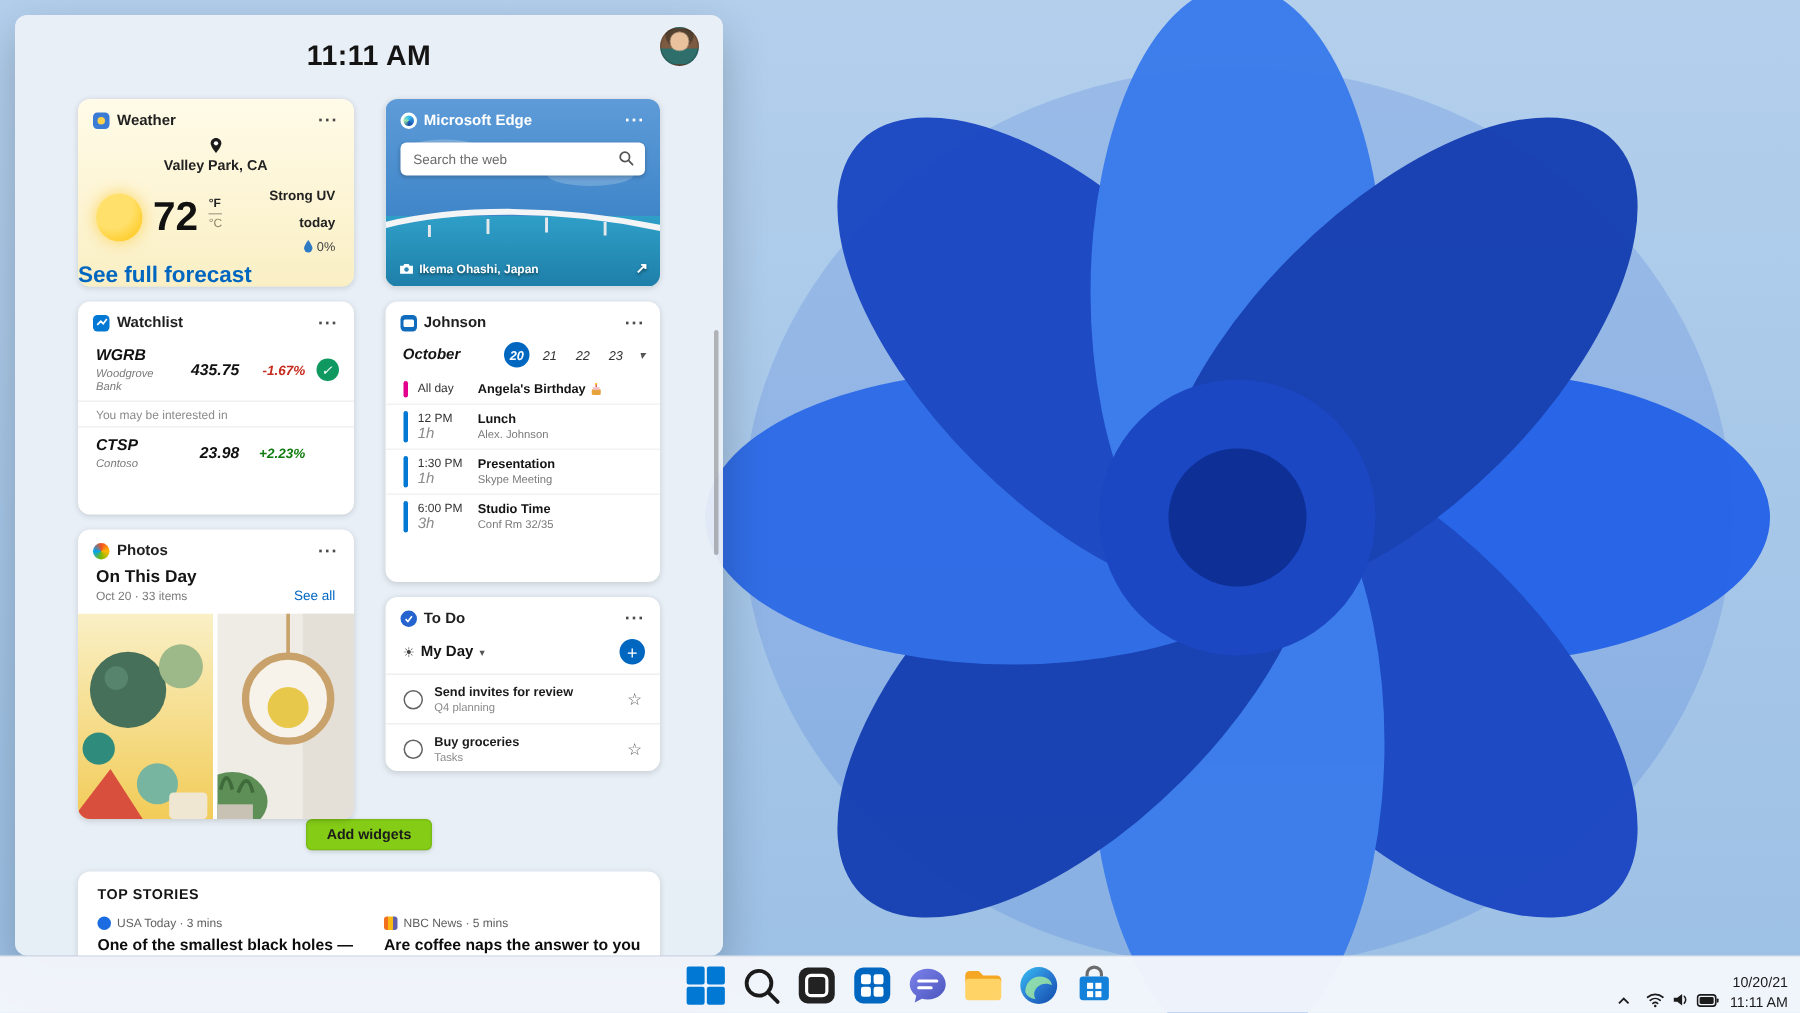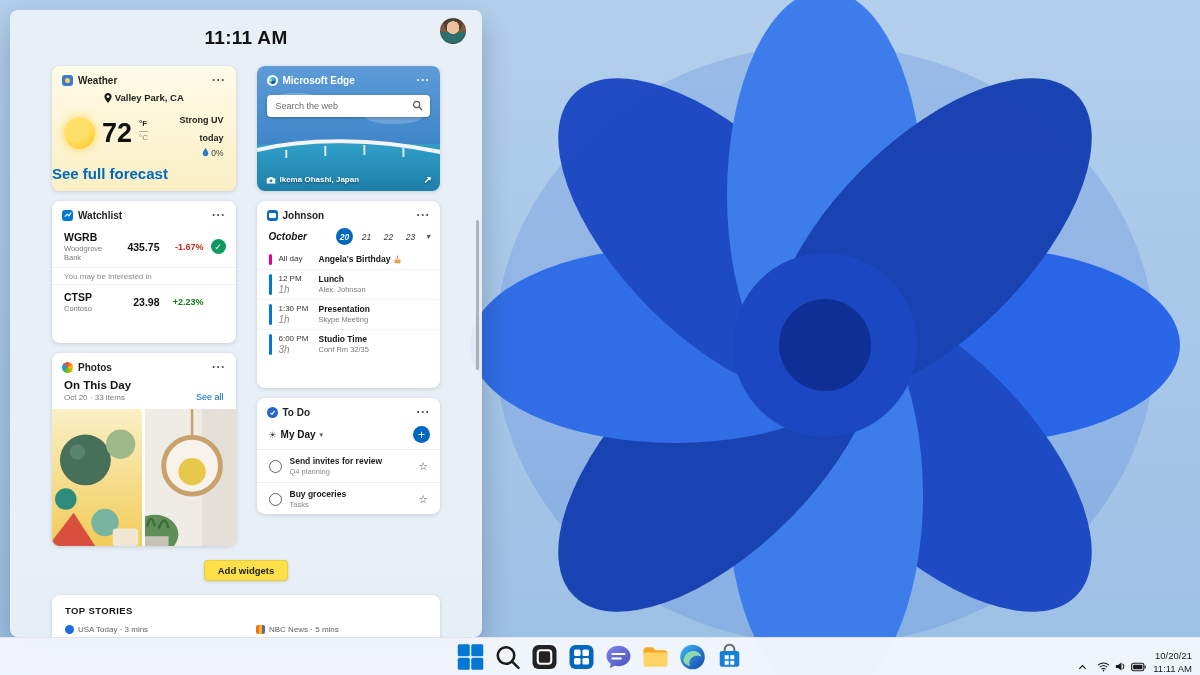--- a/index.html
+++ b/index.html
@@ -31,21 +31,21 @@
   .w-head { display:flex; align-items:center; gap:5px; padding:8px 10px 4px; }
   .w-title { font-size:10px; font-weight:700; color:#1f1f1f; }
   .dots { margin-left:auto; border:none; background:none; font-size:12px; font-weight:700; color:#4a4a4a; cursor:pointer; line-height:1; letter-spacing:.5px; }
   .dots.light { color:#fff; }
   .wicon { width:11px; height:11px; border-radius:3px; display:inline-flex; align-items:center; justify-content:center; flex:0 0 auto; }
 
   
   .weather { height:125px; background:linear-gradient(180deg,#FFFBE8 0%, #FAEFC4 100%); display:flex; flex-direction:column; }
   .weather-logo { background:#3a7bd5; position:relative; }
   .weather-logo::after { content:""; width:5px; height:5px; border-radius:50%; background:#ffd24c; }
-  .weather-loc { display:flex; align-items:center; justify-content:center; gap:3px; font-size:9.5px; font-weight:700; color:#222; margin-top:2px; cursor:pointer; }
+  .weather-loc { display:flex; align-items:center; justify-content:center; gap:3px; font-size:9.5px; font-weight:700; color:#222; margin-top:2px; cursor:pointer;flex-direction:column; }
   .weather-main { display:flex; align-items:center; padding:4px 12px 0; gap:7px; flex:1; }
   .sun { width:32px; height:32px; border-radius:50%; background:radial-gradient(circle at 35% 32%, #ffe06a 0 45%, #ffc107 100%); box-shadow:0 0 10px rgba(255,200,40,.7); }
   .temp { font-size:27px; font-weight:700; color:#111; line-height:1; }
   .units { display:flex; flex-direction:column; font-size:8px; line-height:1.3; margin-top:-4px; }
   .unit-f { font-weight:700; color:#222; border-bottom:1px solid #b9b098; padding-bottom:1px; }
   .unit-c { color:#8d8569; cursor:pointer; padding-top:1px; }
   .cond { margin-left:auto; text-align:right; }
   .cond-text { font-size:9px; font-weight:700; color:#222; }
   .precip { display:flex; align-items:center; justify-content:flex-end; gap:2px; font-size:8.5px; color:#444; margin-top:3px; }
   .w-link { display:block; text-align:left; font-size:15px; color:#0067C0; font-weight:700; padding:6px 0 9px; cursor:pointer; text-decoration:none; }
@@ -60,21 +60,21 @@
   .edge-search { position:relative; z-index:2; margin:5px 10px 0; }
   .edge-search input { width:100%; height:22px; border:none; border-radius:4px; background:#fff; font-size:9px; padding:0 24px 0 9px; color:#222; outline:none; font-family:"Liberation Sans",sans-serif; box-shadow:0 1px 3px rgba(0,0,0,.25); }
   .edge-search input::placeholder { color:#6b6b6b; }
   .edge-search svg { position:absolute; right:7px; top:5px; }
   .edge-caption { position:absolute; z-index:2; left:9px; right:8px; bottom:6px; display:flex; align-items:center; gap:4px; font-size:8px; font-weight:600; color:#fff; text-shadow:0 1px 2px rgba(0,0,0,.45); }
   .edge-expand { margin-left:auto; font-size:10px; cursor:pointer; }
 
   
   .watchlist { height:142px; }
   .watch-logo { background:#0078D4; }
-  .stock-row { display:flex; align-items:center; padding:6px 10px 5px 12px; cursor:pointer; }
+  .stock-row { display:flex; align-items:center; padding:6px 10px 5px 12px; cursor:pointer;font-style:italic; }
   .stock-row + .stock-row, .stock-row.second { border-top:1px solid #f0f0f0; }
   .stock-names { flex:1; min-width:0; }
   .sym { font-size:10.5px; font-weight:700; color:#111; }
   .sname { font-size:7.5px; color:#7a7a7a; margin-top:1px; }
   .sprice { font-size:10.5px; font-weight:700; color:#111; width:42px; text-align:right; }
   .schange { font-size:9px; font-weight:700; width:44px; text-align:right; }
   .schange.neg { color:#C42B1C; }
   .schange.pos { color:#0F7B0F; }
   .sbadge { width:15px; height:15px; border-radius:50%; background:#0F9960; color:#fff; font-size:9px; display:flex; align-items:center; justify-content:center; margin-left:7px; }
   .sbadge.ghost { visibility:hidden; }
@@ -120,21 +120,21 @@
   .myday-chevron { font-size:7px; color:#555; cursor:pointer; }
   .todo-add { margin-left:auto; width:17px; height:17px; border-radius:50%; border:none; background:#0067C0; color:#fff; font-size:12px; line-height:1; display:flex; align-items:center; justify-content:center; cursor:pointer; }
   .task-row { display:flex; align-items:center; gap:8px; padding:6px 12px; border-top:1px solid #efefef; cursor:pointer; }
   .task-check { width:13px; height:13px; border-radius:50%; border:1.4px solid #636363; flex:0 0 auto; cursor:pointer; }
   .task-texts { min-width:0; }
   .task-title { font-size:8.5px; font-weight:600; color:#1b1b1b; white-space:nowrap; }
   .task-sub { font-size:7.5px; color:#8a8a8a; margin-top:1px; }
   .task-star { margin-left:auto; font-size:11px; color:#555; cursor:pointer; }
 
   
-  .add-widgets { display:block; margin:14px auto 0; padding:4px 13px; font-size:9.5px; font-weight:700; color:#1b1b1b; background:#fde047; border:1px solid rgba(0,0,0,.08); border-radius:4px; box-shadow:0 1px 3px rgba(0,0,0,.14); cursor:pointer; font-family:"Liberation Sans",sans-serif; }
+  .add-widgets { display:block; margin:0 auto 0; padding:4px 13px; font-size:9.5px; font-weight:700; color:#1b1b1b; background:#84cc16; border:1px solid rgba(0,0,0,.08); border-radius:4px; box-shadow:0 1px 3px rgba(0,0,0,.14); cursor:pointer; font-family:"Liberation Sans",sans-serif; }
   .stories-card { margin-top:14px; background:#fff; border-radius:8px 8px 0 0; box-shadow:0 1px 4px rgba(0,0,0,.15); padding:10px 13px; height:110px; }
   .stories-head { font-size:9.5px; font-weight:700; letter-spacing:.4px; color:#141414; }
   .stories-row { display:flex; gap:20px; margin-top:9px; }
   .story { flex:1; min-width:0; cursor:pointer; }
   .story-src { display:flex; align-items:center; gap:4px; font-size:8px; color:#5f5f5f; }
   .src-ico { width:9px; height:9px; border-radius:50%; flex:0 0 auto; }
   .src-usatoday { background:#1A6CE0; }
   .src-nbc { border-radius:2px; background:linear-gradient(90deg,#F37021 0 33%,#FDB913 33% 66%,#6460AA 66%); }
   .story-hl { font-size:10.5px; font-weight:700; color:#0d0d0d; margin-top:4px; white-space:nowrap; overflow:hidden; }
   .scroll-thumb { position:absolute; right:3px; top:210px; width:3px; height:150px; border-radius:2px; background:rgba(90,90,90,.4); cursor:pointer; }

